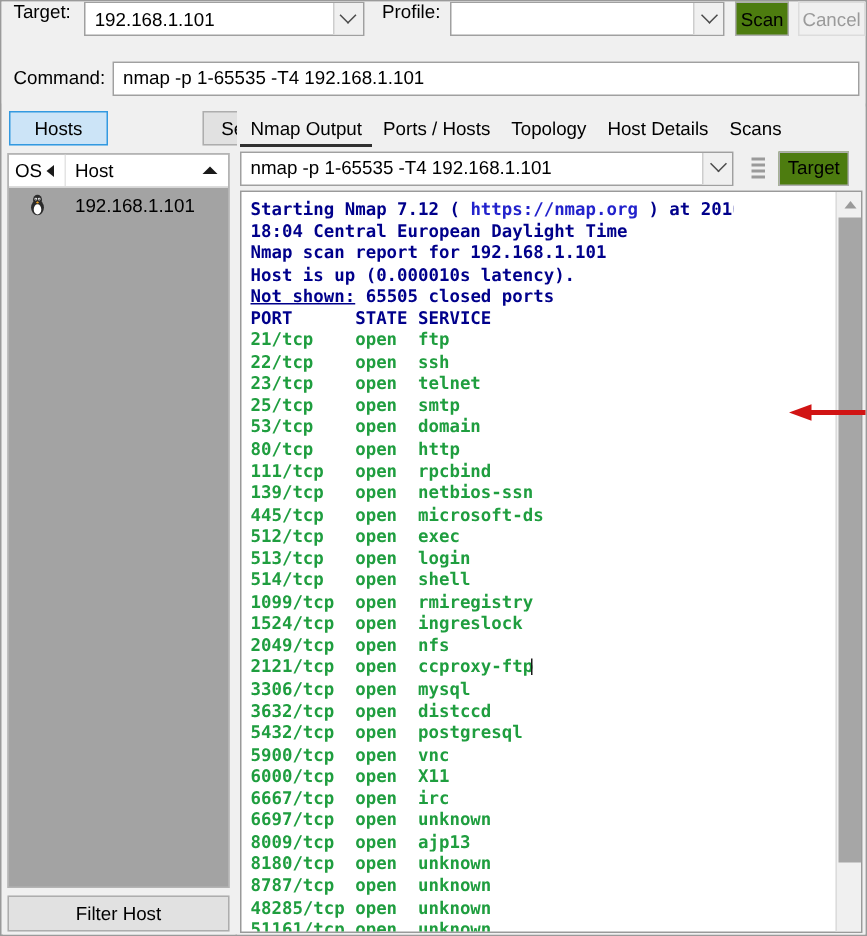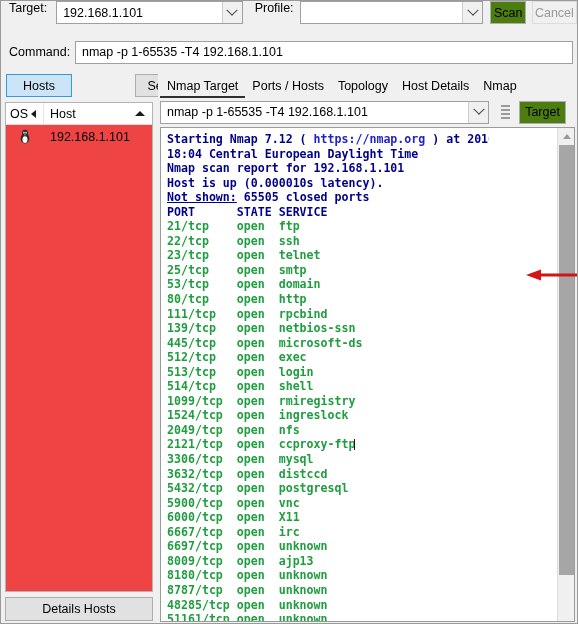--- a/index.html
+++ b/index.html
@@ -163,21 +163,21 @@
     border: 1px solid #3399e0;
   }
   #tab-hosts { width: 66px; }
   #tab-services { width: 73px; margin-left: 19px; }
 
   .hostlist {
     position: absolute;
     left: 3px; top: 31px;
     width: 148px;
     height: 490px;
-    background: #ef4444;
+    background: #a3a3a3;
     border: 1px solid #b4b4b4;
     box-sizing: border-box;
     overflow: hidden;
   }
   .hl-header {
     height: 21px;
     display: flex;
     align-items: center;
     background: #ffffff;
     border-bottom: 1px solid #dcdcdc;
@@ -452,31 +452,31 @@
             <circle cx="8.1" cy="3.7" r="0.9" fill="#ffffff"></circle>
             <circle cx="5.9" cy="3.8" r="0.45" fill="#2b2b2b"></circle>
             <circle cx="8.1" cy="3.8" r="0.45" fill="#2b2b2b"></circle>
             <path d="M7 5.1 L5.9 6.1 L7 6.6 L8.1 6.1 Z" fill="#f0a020"></path>
           </svg>
         </div>
         <div class="host-name">192.168.1.101</div>
       </div>
     </div>
 
-    <div id="filter-hosts-button">Details Hosts</div>
+    <div id="filter-hosts-button">Filter Host</div>
   </div>
 
   <div class="rightpanel">
 
     <div class="nb-tabs">
-      <div class="nb-tab sel">Nmap Target</div>
+      <div class="nb-tab sel">Nmap Output</div>
       <div class="nb-tab">Ports / Hosts</div>
       <div class="nb-tab">Topology</div>
       <div class="nb-tab">Host Details</div>
-      <div class="nb-tab">Nmap</div>
+      <div class="nb-tab">Scans</div>
     </div>
 
     <div class="cmdrow">
       <div class="combo" id="output-command-combo">
         <div class="val">nmap -p 1-65535 -T4 192.168.1.101</div>
         <div class="arrowbox">
           <div class="chev"></div>
         </div>
       </div>
       <div class="hamburger">

